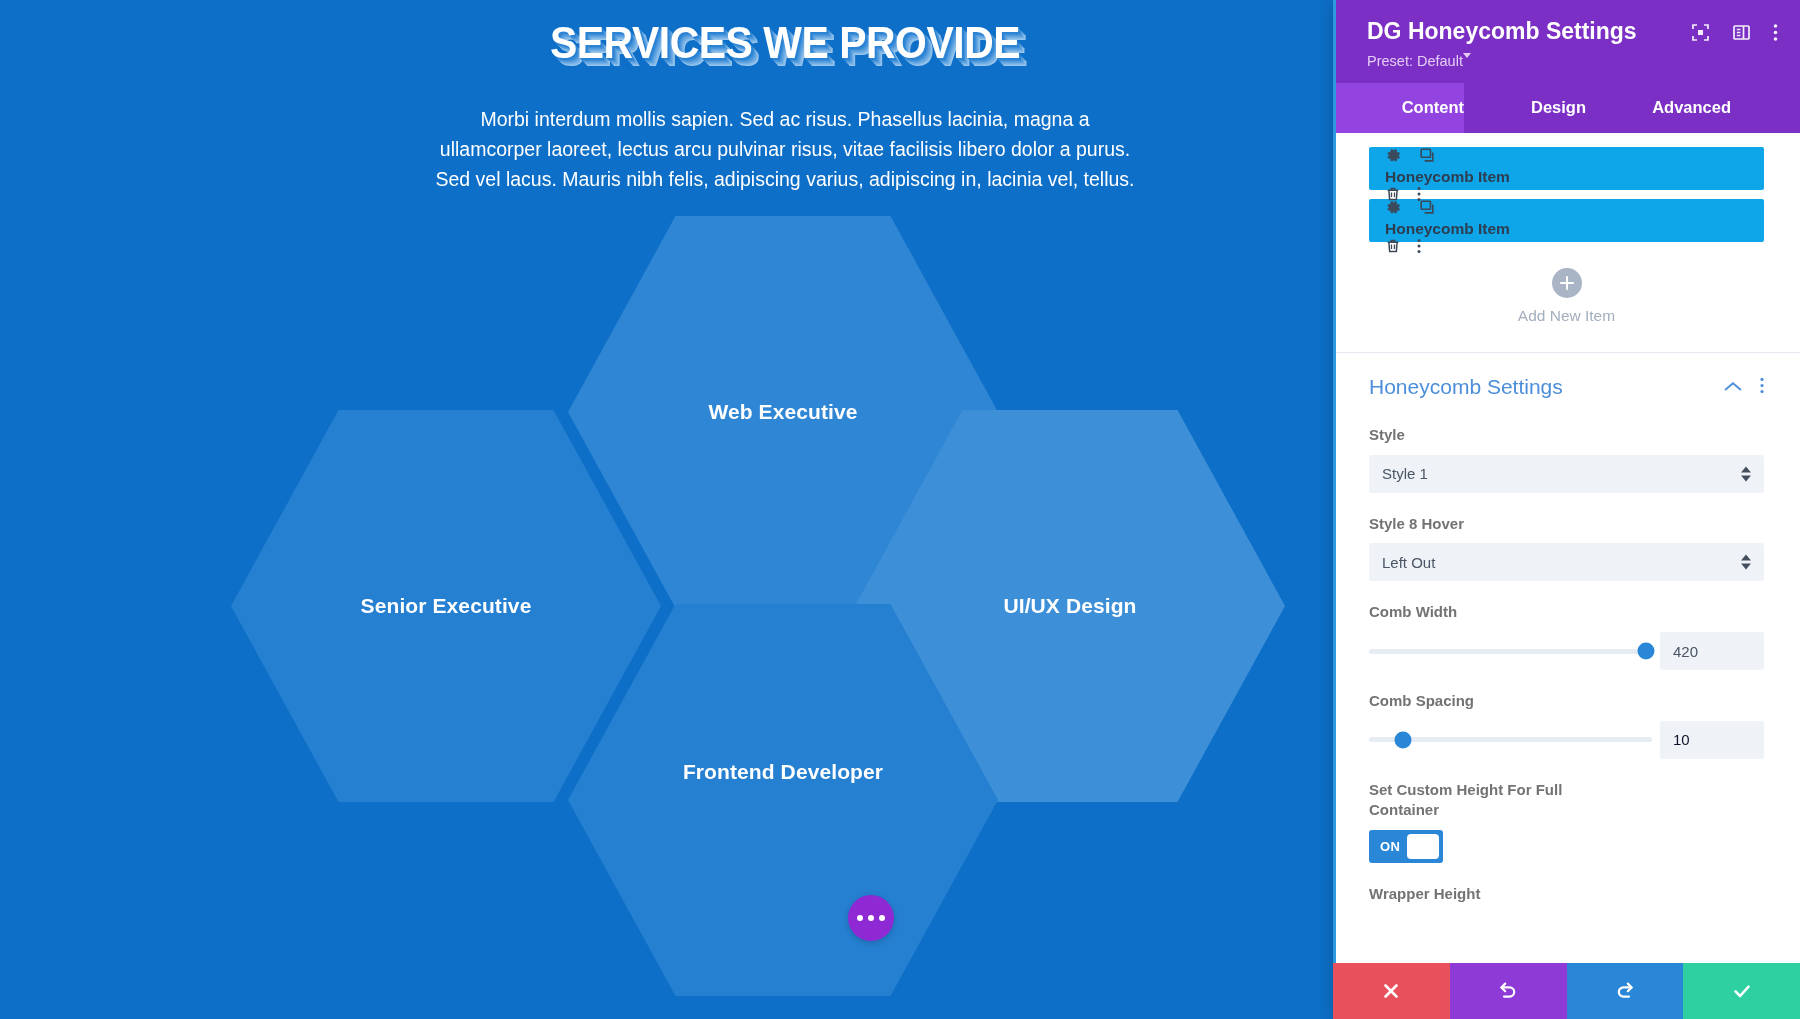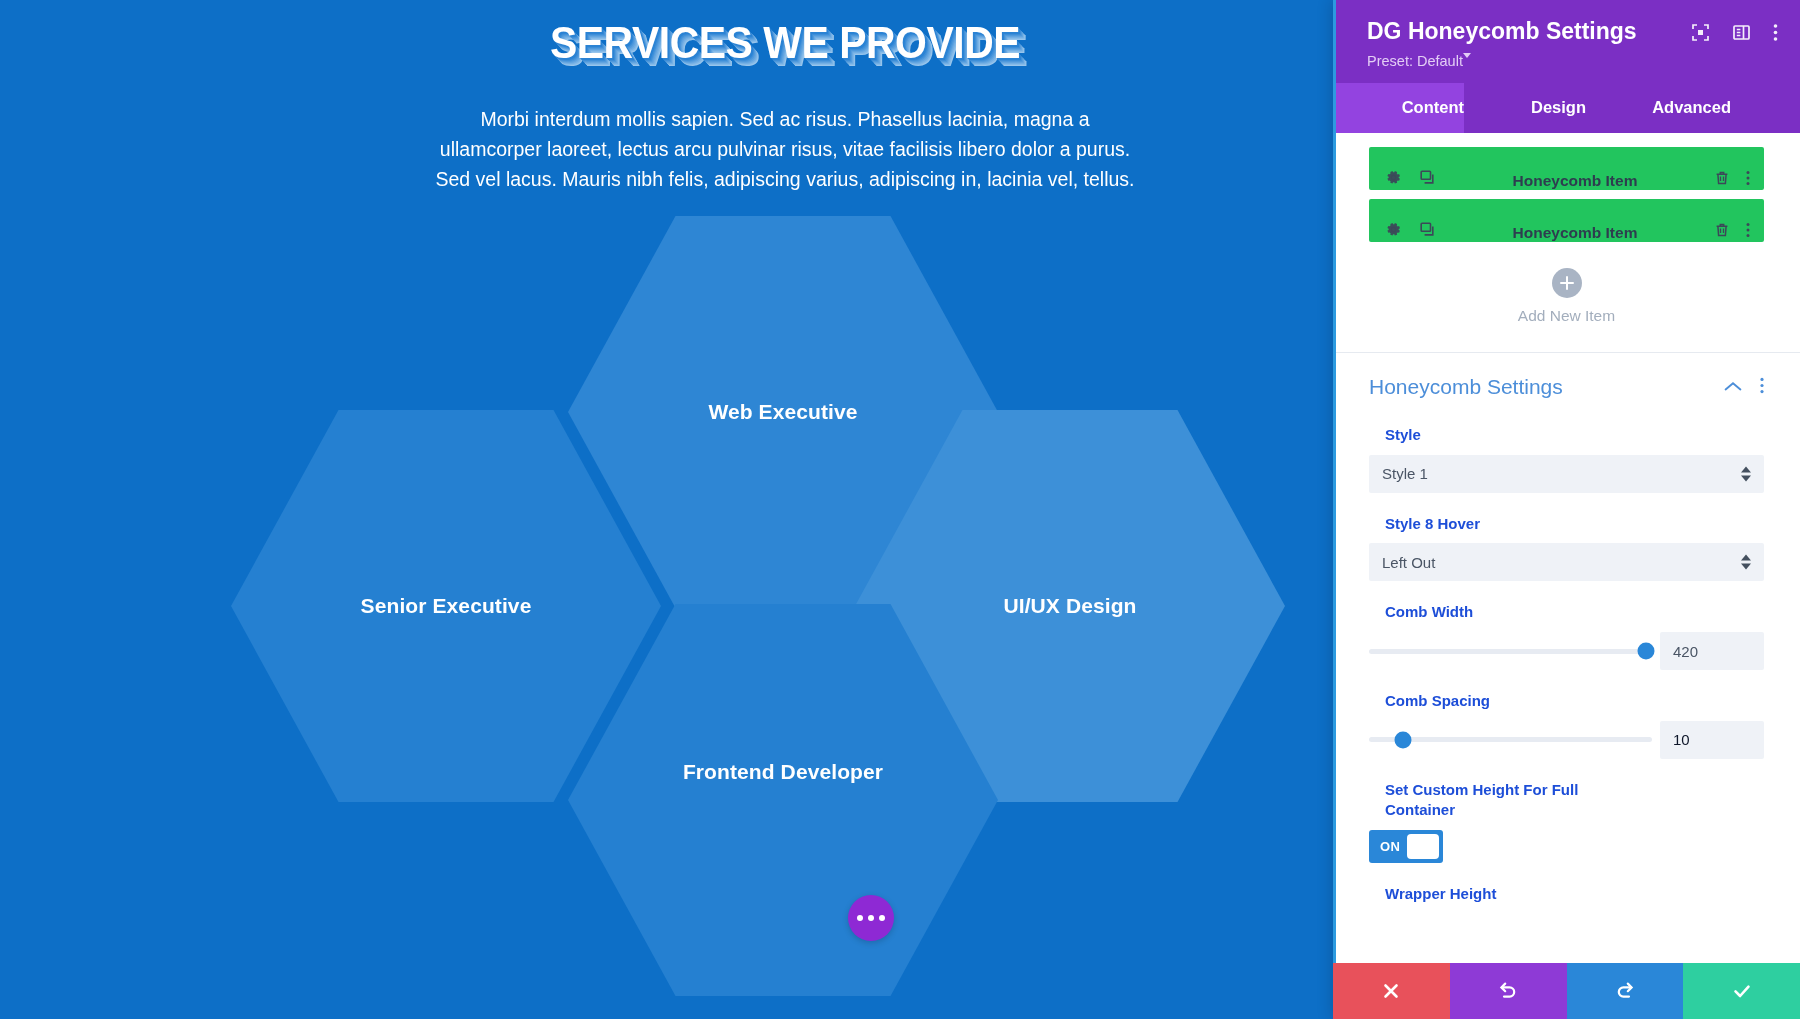--- a/index.html
+++ b/index.html
@@ -195,26 +195,27 @@
     flex: 1 1 auto;
     overflow: hidden;
     position: relative;
     background: #ffffff;
   }
 
   .items-block { padding: 14px 36px 0 36px; }
 
   .item-row {
     display: flex;
-    align-items: flex-end;
-    background: #22c55e;
+    align-items: flex-start;
+    background: #0ea5e9;
     height: 43px;
     margin-bottom: 9px;
     padding: 0 14px 0 16px;
     border-radius: 2px;
+    flex-direction: column;
   }
   .item-left { display: flex; align-items: center; gap: 17px; }
   .item-name {
     flex: 1 1 auto;
     text-align: center;
     font-size: 15.5px;
     color: #2e3d4f;
     font-weight: 600;
   }
   .item-right { display: flex; align-items: center; gap: 16px; }
@@ -252,25 +253,24 @@
   .section-title {
     color: #4c8ed9;
     font-size: 21px;
     font-weight: normal;
   }
   .section-actions { display: flex; align-items: center; gap: 18px; }
 
   .field { margin-bottom: 21px; }
   .field-label {
     font-size: 15px;
-    color: #1d4ed8;
+    color: #737373;
     font-weight: 600;
     margin-bottom: 9px;
     line-height: 1.38;
-    margin-left: 16px;
   }
 
   .select-box {
     position: relative;
     height: 38px;
     background: #eff2f7;
     border-radius: 2px;
     display: flex;
     align-items: center;
     padding: 0 34px 0 13px;

